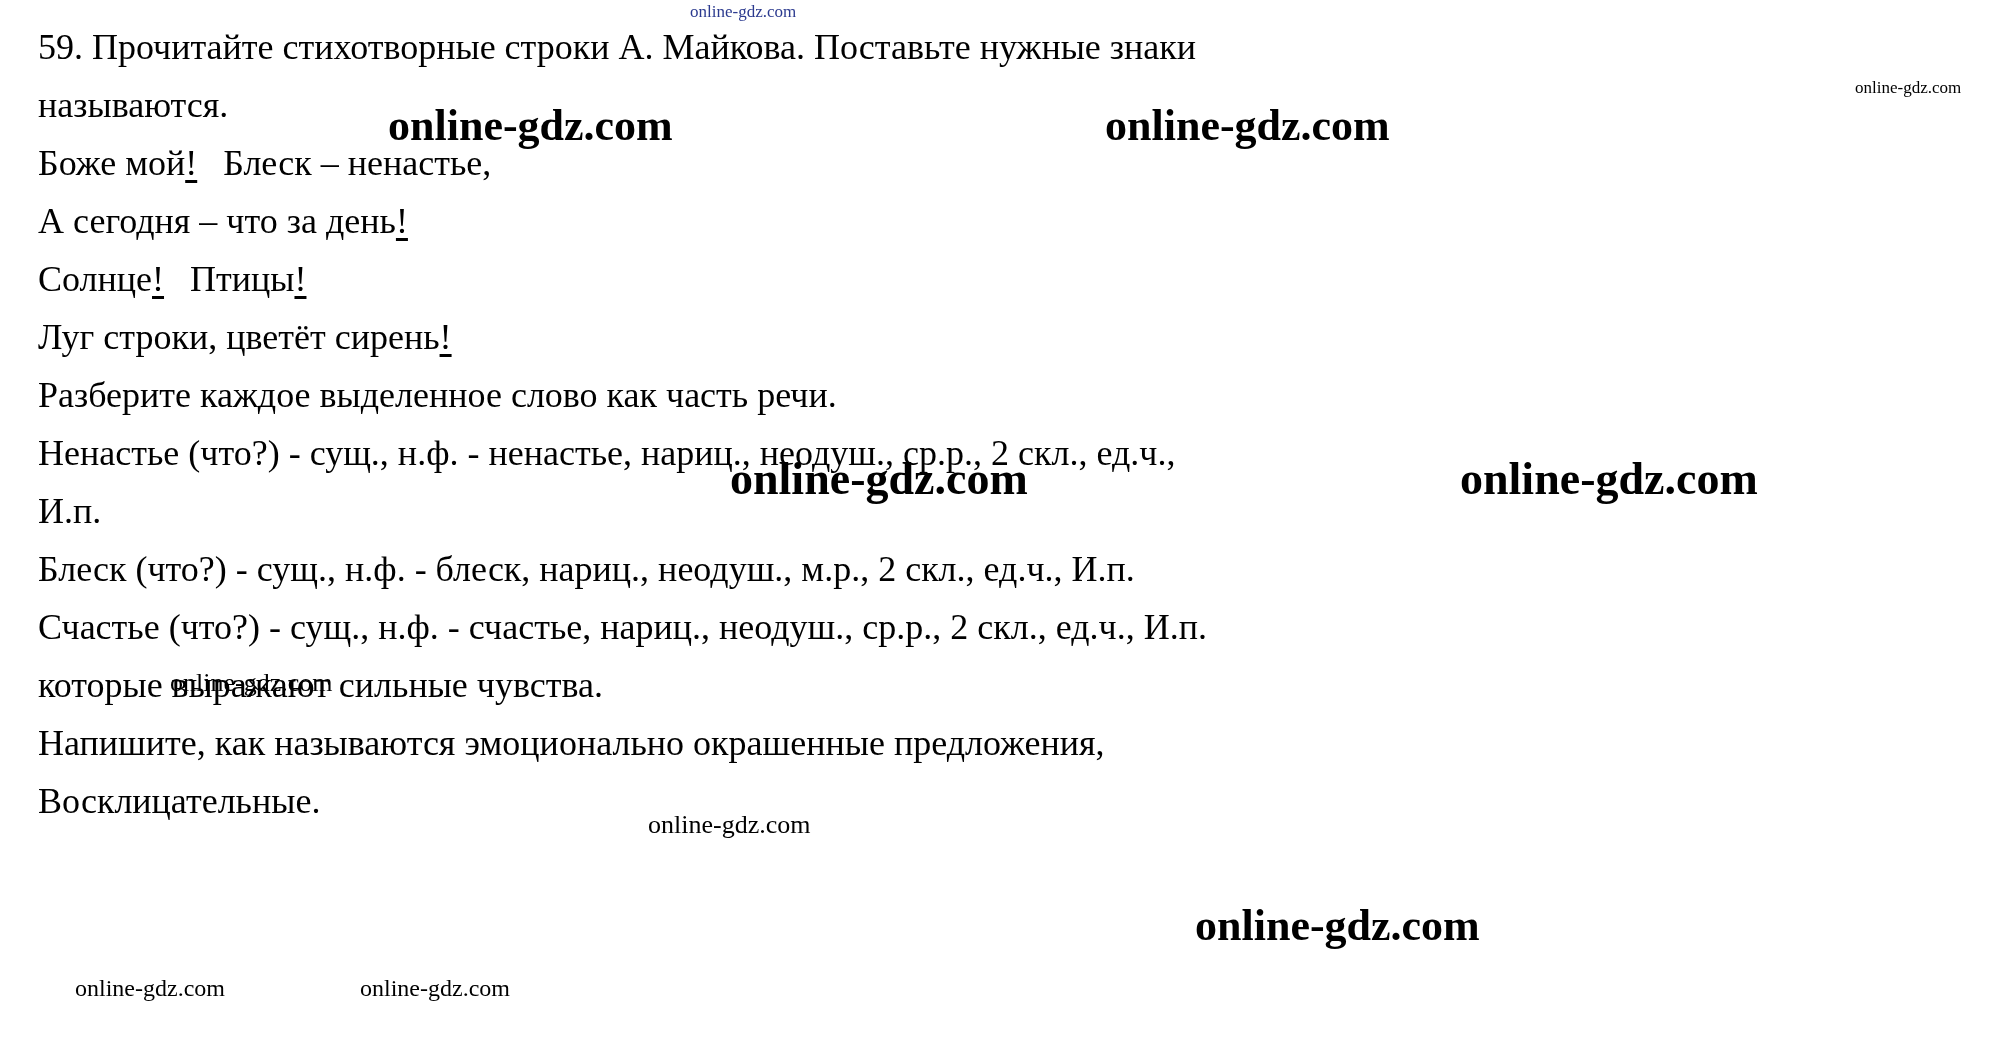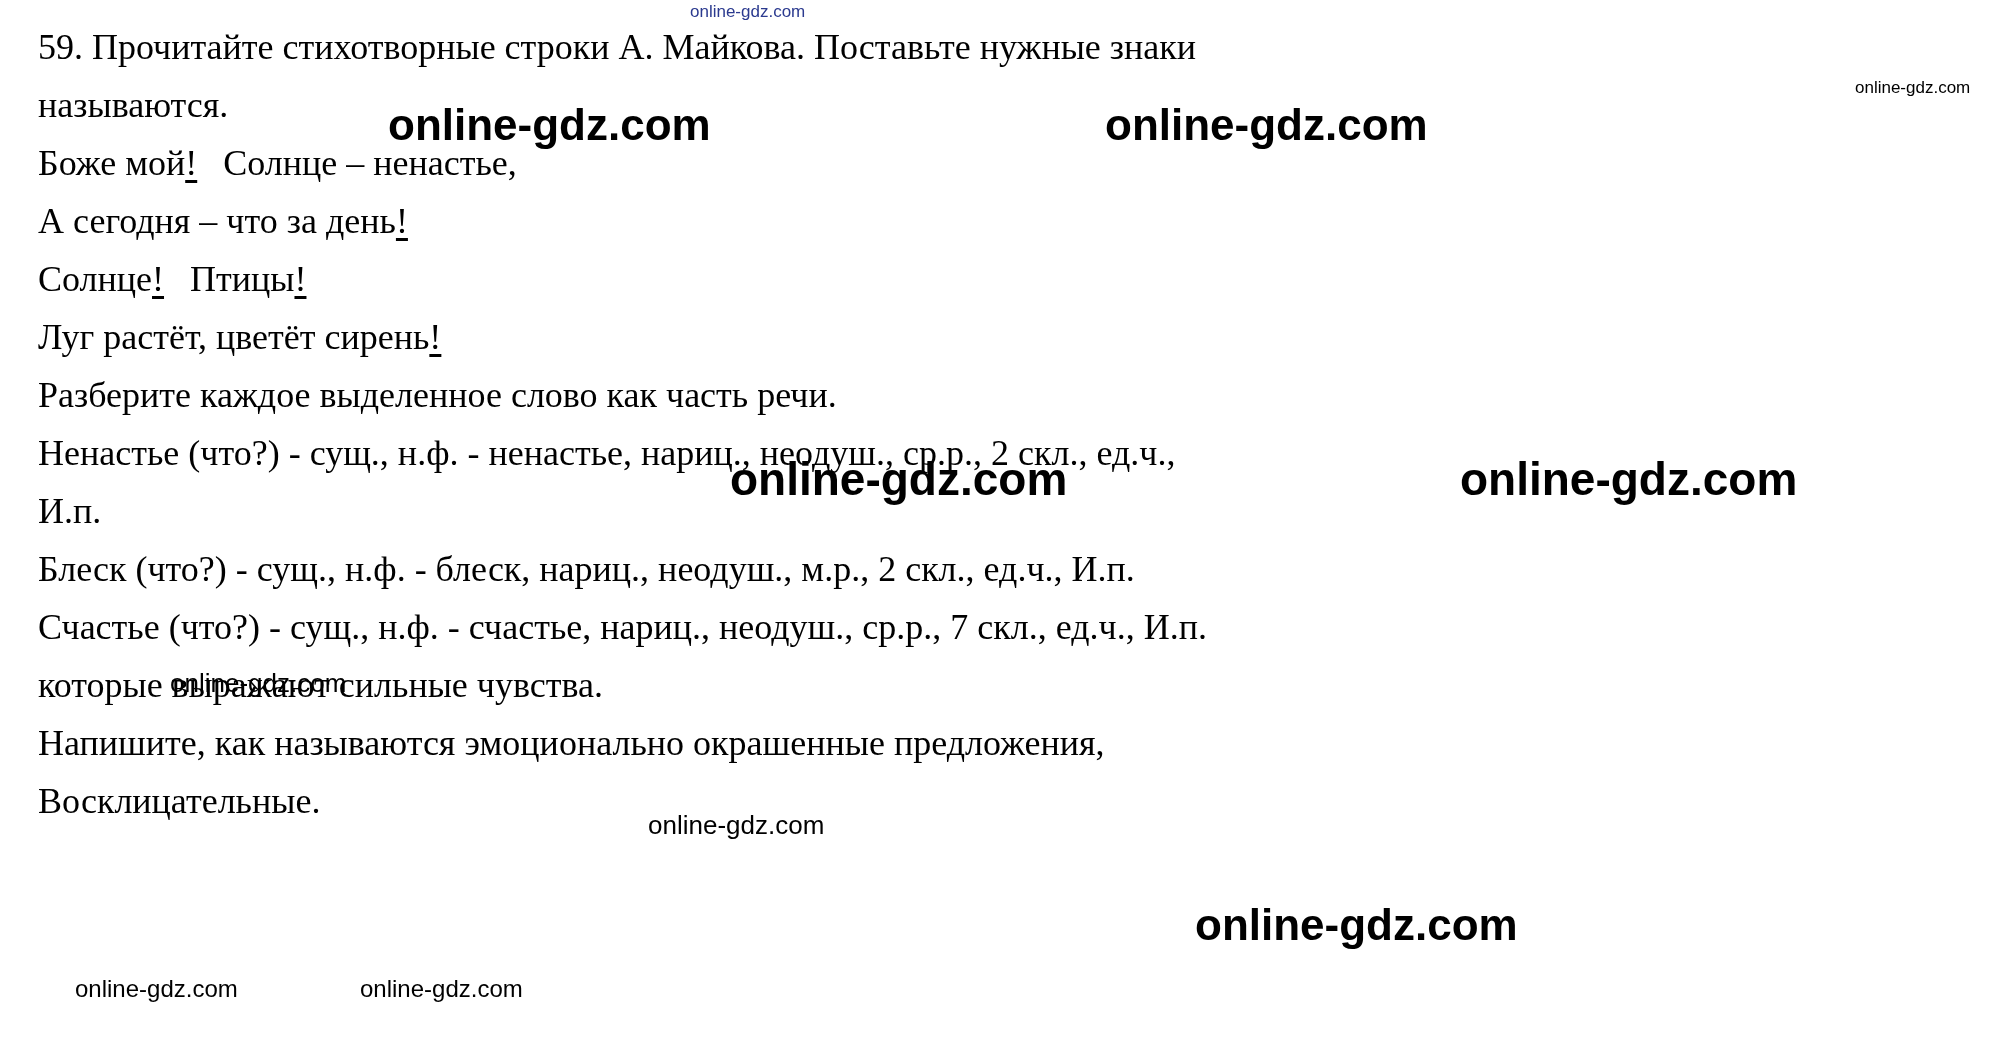--- a/index.html
+++ b/index.html
@@ -34,21 +34,21 @@
     text-underline-offset: 5px;
   }
   .gap {
     display: inline-block;
     width: 26px;
   }
 
   
   .wm {
     position: absolute;
-    font-family: Liberation Sans, sans-serif;
+    font-family: Liberation Serif, serif;
     font-weight: bold;
     color: #000000;
     white-space: nowrap;
     pointer-events: none;
     text-align: right;
   }
   .wm.blue {
     color: #2b3a8f;
     font-weight: normal;
   }
@@ -81,45 +81,45 @@
 
 <div class="wm small" style="left:360px; top:975px; font-size:24px;">online-gdz.com</div>
 
 <div id="doc">
 
   <div class="line">59. Прочитайте стихотворные строки А. Майкова. Поставьте нужные знаки</div>
 
   <div class="line">называются.</div>
 
   <div class="line">
-    <span>Боже мой</span><span class="mark">!</span><span class="gap"></span><span>Солнце – ненастье,</span>
+    <span>Боже мой</span><span class="mark">!</span><span class="gap"></span><span>Блеск – ненастье,</span>
   </div>
 
   <div class="line">
     <span>А сегодня – что за день</span><span class="mark">!</span>
   </div>
 
   <div class="line">
     <span>Солнце</span><span class="mark">!</span><span class="gap"></span><span>Птицы</span><span class="mark">!</span>
   </div>
 
 
   <div class="line">
-    <span>Луг растёт, цветёт сирень</span><span class="mark">!</span>
+    <span>Луг строки, цветёт сирень</span><span class="mark">!</span>
   </div>
 
   <div class="line">Разберите каждое выделенное слово как часть речи.</div>
 
   <div class="line">Ненастье (что?) - сущ., н.ф. - ненастье, нариц., неодуш., ср.р., 2 скл., ед.ч.,</div>
 
   <div class="line">И.п.</div>
 
   <div class="line">Блеск (что?) - сущ., н.ф. - блеск, нариц., неодуш., м.р., 2 скл., ед.ч., И.п.</div>
 
-  <div class="line">Счастье (что?) - сущ., н.ф. - счастье, нариц., неодуш., ср.р., 7 скл., ед.ч., И.п.</div>
+  <div class="line">Счастье (что?) - сущ., н.ф. - счастье, нариц., неодуш., ср.р., 2 скл., ед.ч., И.п.</div>
 
   <div class="line">которые выражают сильные чувства.</div>
 
   <div class="line">Напишите, как называются эмоционально окрашенные предложения,</div>
 
   <div class="line">Восклицательные.</div>
 
 </div>
 
 </body></html>

